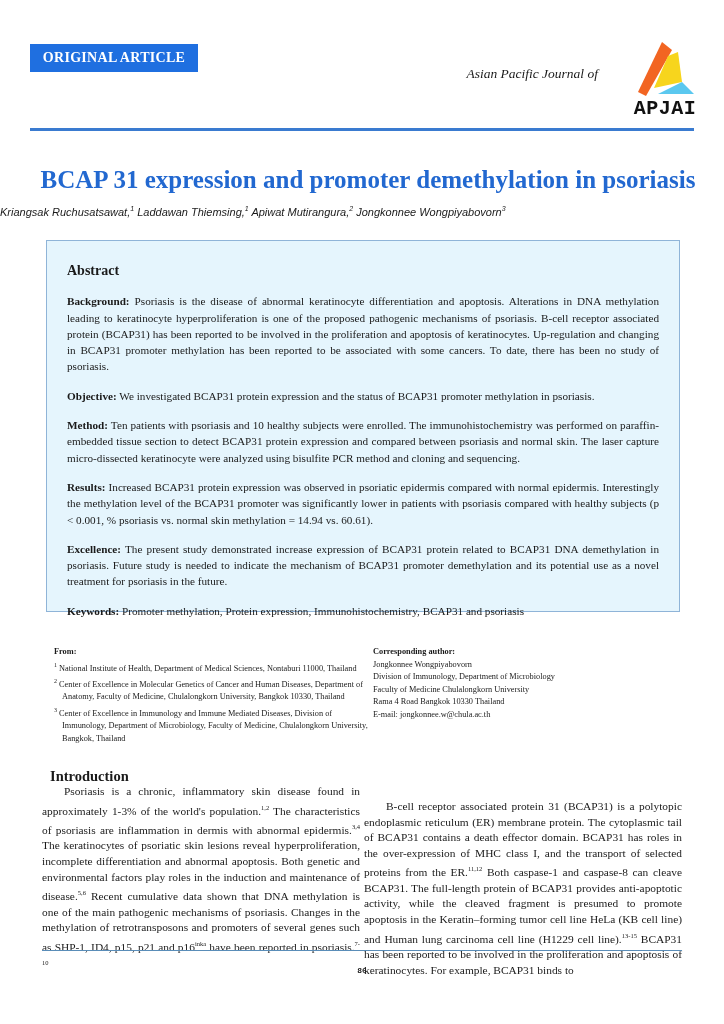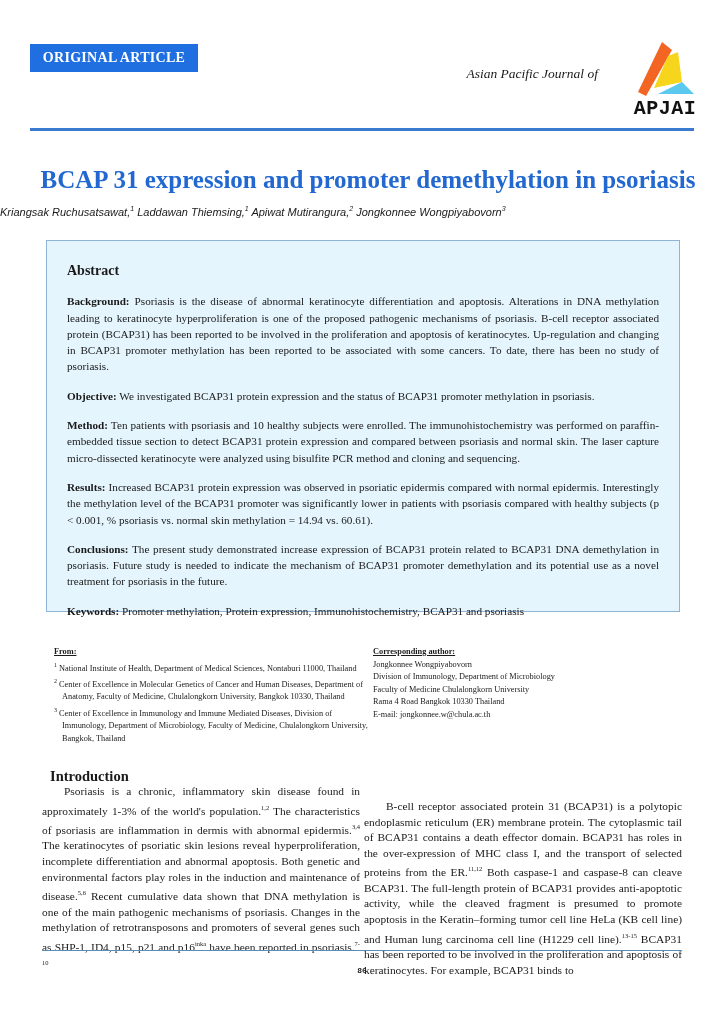--- a/index.html
+++ b/index.html
@@ -30,21 +30,21 @@
               background: #e5f5fd; border: 1px solid #8fb4d8; box-sizing: border-box;
               padding: 22px 20px 15px 20px; font-family: "Liberation Serif", serif;
               font-size: 11.2px; line-height: 16.3px; text-align: justify; }
   .abstract h2 { margin: 0 0 14px 0; font-size: 14px; font-weight: bold; }
   .abstract p { margin: 0 0 13px 0; }
   .abstract b { font-weight: bold; }
   .foot { position: absolute; top: 646px; font-family: "Liberation Serif", serif;
           font-size: 8.3px; line-height: 12.6px; }
   .foot.left { left: 54px; width: 320px; }
   .foot.right { left: 373px; width: 320px; }
-  .foot .hd { font-weight: bold; text-decoration: underline; }
+  .foot .hd { font-weight: bold; }
   .foot .aff { padding-left: 8px; text-indent: -8px; }
   .foot sup { font-size: 6px; }
   .section-title { position: absolute; left: 42px; top: 768px; font-family: "Liberation Serif", serif;
                    font-weight: bold; font-size: 14.5px; margin-left: 8px; }
   .col { position: absolute; top: 784px; width: 318px; font-family: "Liberation Serif", serif;
          font-size: 11.4px; line-height: 15.6px; text-align: justify; }
   .col.left { left: 42px; }
   .col.right { left: 364px; top: 799px; }
   .col p { margin: 0; text-indent: 22px; }
   .col sup { font-size: 6.5px; }
@@ -80,21 +80,21 @@
   <span> Apiwat Mutirangura,</span><sup>2</sup>
   <span> Jongkonnee Wongpiyabovorn</span><sup>3</sup>
 </div>
 
 <div class="abstract">
   <h2>Abstract</h2>
   <p><b>Background:</b><span> Psoriasis is the disease of abnormal keratinocyte differentiation and apoptosis. Alterations in DNA methylation leading to keratinocyte hyperproliferation is one of the proposed pathogenic mechanisms of psoriasis. B-cell receptor associated protein (BCAP31) has been reported to be involved in the proliferation and apoptosis of keratinocytes. Up-regulation and changing in BCAP31 promoter methylation has been reported to be associated with some cancers. To date, there has been no study of psoriasis.</span></p>
   <p><b>Objective:</b><span> We investigated BCAP31 protein expression and the status of BCAP31 promoter methylation in psoriasis.</span></p>
   <p><b>Method:</b><span> Ten patients with psoriasis and 10 healthy subjects were enrolled. The immunohistochemistry was performed on paraffin-embedded tissue section to detect BCAP31 protein expression and compared between psoriasis and normal skin. The laser capture micro-dissected keratinocyte were analyzed using bisulfite PCR method and cloning and sequencing.</span></p>
   <p><b>Results:</b><span> Increased BCAP31 protein expression was observed in psoriatic epidermis compared with normal epidermis. Interestingly the methylation level of the BCAP31 promoter was significantly lower in patients with psoriasis compared with healthy subjects (p &lt; 0.001, % psoriasis vs. normal skin methylation = 14.94 vs. 60.61).</span></p>
-  <p><b>Conclusions:</b><span> The present study demonstrated increase expression of BCAP31 protein related to BCAP31 DNA demethylation in psoriasis. Future study is needed to indicate the mechanism of BCAP31 promoter demethylation and its potential use as a novel treatment for psoriasis in the future.</span></p>
+  <p><b>Excellence:</b><span> The present study demonstrated increase expression of BCAP31 protein related to BCAP31 DNA demethylation in psoriasis. Future study is needed to indicate the mechanism of BCAP31 promoter demethylation and its potential use as a novel treatment for psoriasis in the future.</span></p>
   <p><b>Keywords:</b><span> Promoter methylation, Protein expression, Immunohistochemistry, BCAP31 and psoriasis</span></p>
 </div>
 
 <div class="foot left">
   <div class="hd">From:</div>
   <div class="aff"><sup>1</sup><span> National Institute of Health, Department of Medical Sciences, Nontaburi 11000, Thailand</span></div>
   <div class="aff"><sup>2</sup><span> Center of Excellence in Molecular Genetics of Cancer and Human Diseases, Department of Anatomy, Faculty of Medicine, Chulalongkorn University, Bangkok 10330, Thailand</span></div>
   <div class="aff"><sup>3</sup><span> Center of Excellence in Immunology and Immune Mediated Diseases, Division of Immunology, Department of Microbiology, Faculty of Medicine, Chulalongkorn University, Bangkok, Thailand</span></div>
 </div>
 

